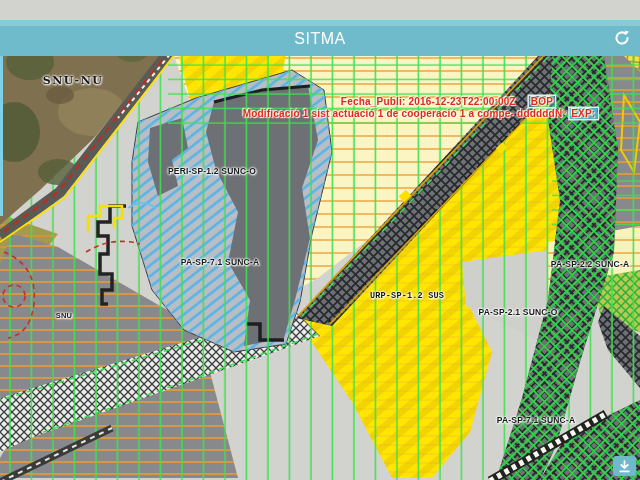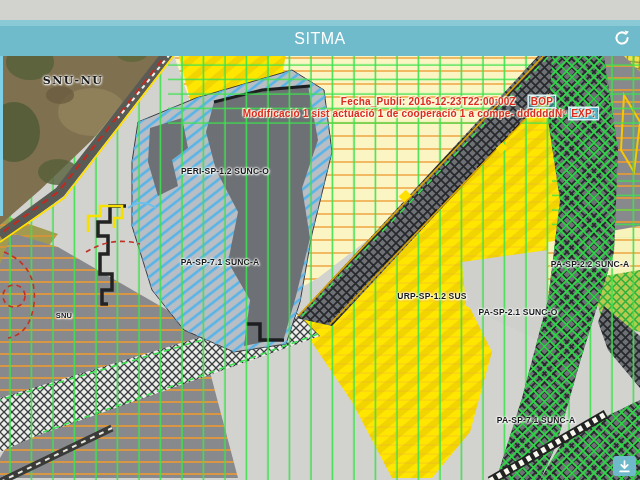--- a/index.html
+++ b/index.html
@@ -205,24 +205,24 @@
       <path d="M126,206 h-16 v16 h-12 v14 h10 v18 h-8 v20 h12 v16 h-10 v14 h6" stroke="#232323" stroke-width="3.5" fill="none"></path>
       <path d="M88,232 v-16 h12 v-10 h22 v12 h-8 v10" stroke="#f5e000" stroke-width="2.5" fill="none"></path>
       <path d="M128,208 q14,-10 28,0" stroke="#6cc0ea" stroke-width="2" fill="none"></path>
       <path d="M4,252 q34,14 30,52 q-4,30 -26,34" stroke="#c23126" stroke-width="1.6" stroke-dasharray="5 4" fill="none"></path>
       <path d="M86,252 q26,-16 54,-8" stroke="#c23126" stroke-width="1.6" stroke-dasharray="5 4" fill="none"></path>
       <circle cx="14" cy="296" r="11" stroke="#c23126" stroke-width="1.6" stroke-dasharray="5 4" fill="none"></circle>
     </g>
   </svg>
 
   <div class="mlabel serif" style="left:73px;top:74px;">SNU-NU</div>
-  <div class="mlabel" style="left:225px;top:166px;">PERI-SP-1.2 SUNC-O</div>
+  <div class="mlabel" style="left:212px;top:166px;">PERI-SP-1.2 SUNC-O</div>
   <div class="mlabel" style="left:220px;top:257px;">PA-SP-7.1 SUNC-A</div>
-  <div class="mlabel" style="left:432px;top:291px;">URP-SP-1.2 SUS</div>
-  <div class="mlabel" style="left:518px;top:307px;">PA-SP-2.1 SUNC-O</div>
+  <div class="mlabel" style="left:407px;top:291px;font-family:Liberation Mono, monospace;">URP-SP-1.2 SUS</div>
+  <div class="mlabel" style="left:500px;top:307px;padding-left:36px;">PA-SP-2.1 SUNC-O</div>
   <div class="mlabel" style="left:590px;top:259px;">PA-SP-2.2 SUNC-A</div>
   <div class="mlabel tiny" style="left:610px;top:284px;">SUC</div>
   <div class="mlabel" style="left:536px;top:415px;">PA-SP-7.1 SUNC-A</div>
   <div class="mlabel tiny" style="left:16px;top:311px;">SNU</div>
 
   <div class="anno" style="left:420px;top:72px;margin-top:36px;">
     <span>Modificació 1 sist actuació 1 de cooperació 1 a compe- ddddddNº</span>
     <span class="badge">EXP:</span>
   </div>
   <div class="anno" style="left:448px;top:96px;">

